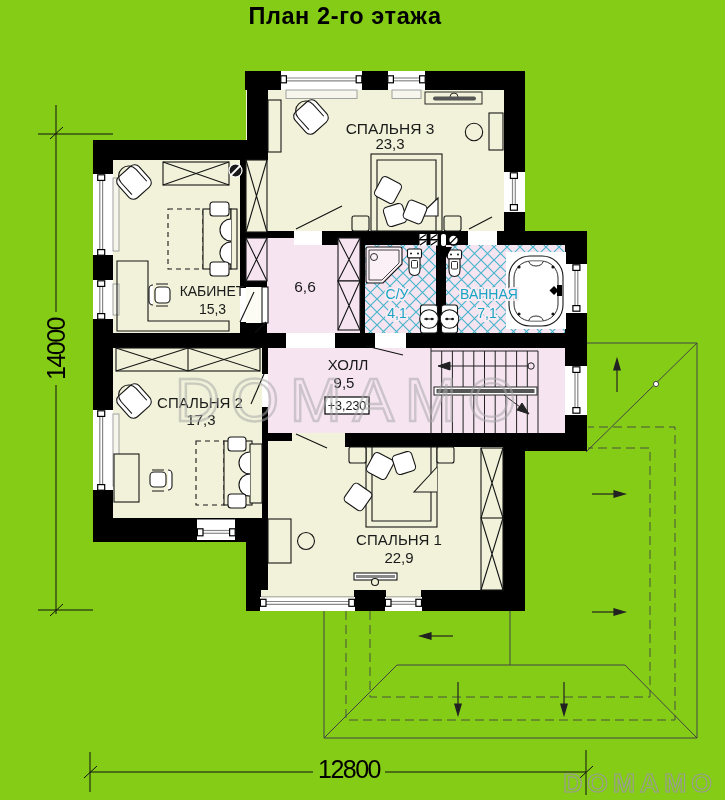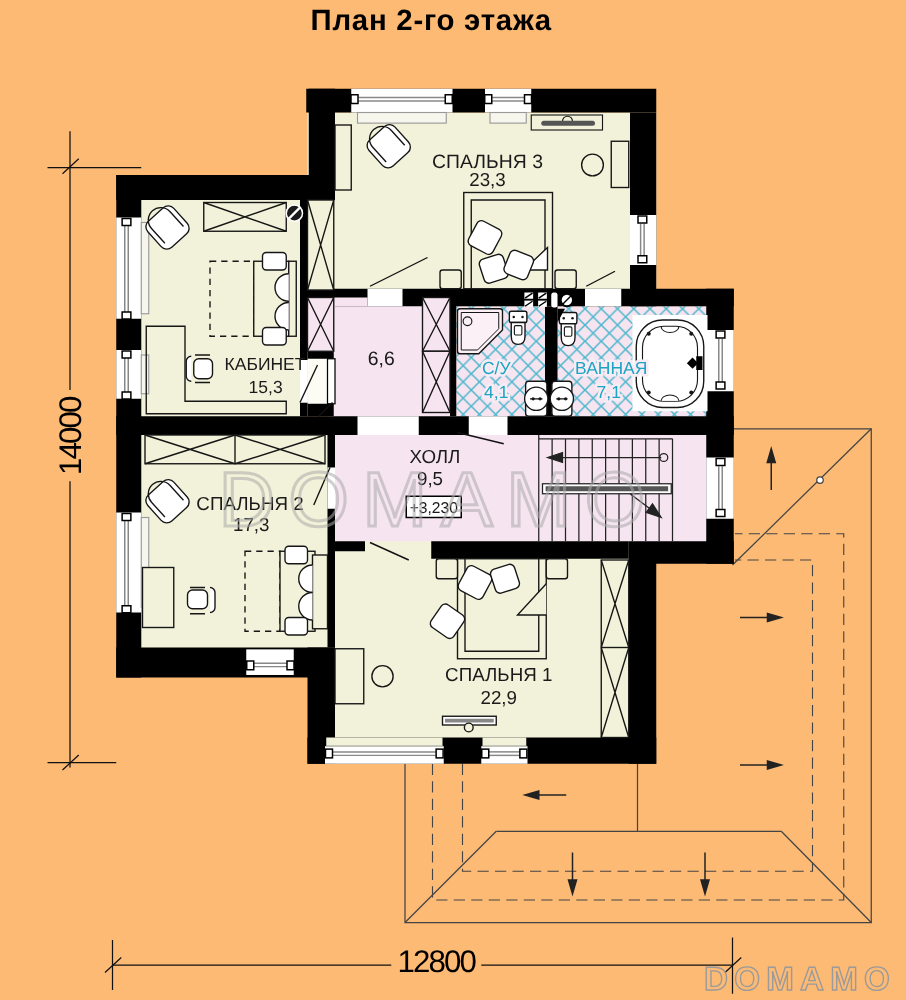--- a/index.html
+++ b/index.html
@@ -1,16 +1,16 @@
 <!DOCTYPE html>
 <html><head>
 <meta charset="utf-8">
 <style>
   html,body{margin:0;padding:0;background:#fff;}
-  #page{position:relative;width:725px;height:800px;background:#fdba74;overflow:hidden;
+  #page{position:relative;width:725px;height:800px;background:#84cc16;overflow:hidden;
         font-family:"Liberation Sans", sans-serif;}
   svg{position:absolute;left:0;top:0;}
   text{font-family:"Liberation Sans", sans-serif;}
 </style>
 </head>
 <body>
 <div id="page">
 <svg width="725" height="800" viewBox="0 0 725 800">
 <defs>
   <pattern id="hatch" width="13" height="13" patternUnits="userSpaceOnUse">

